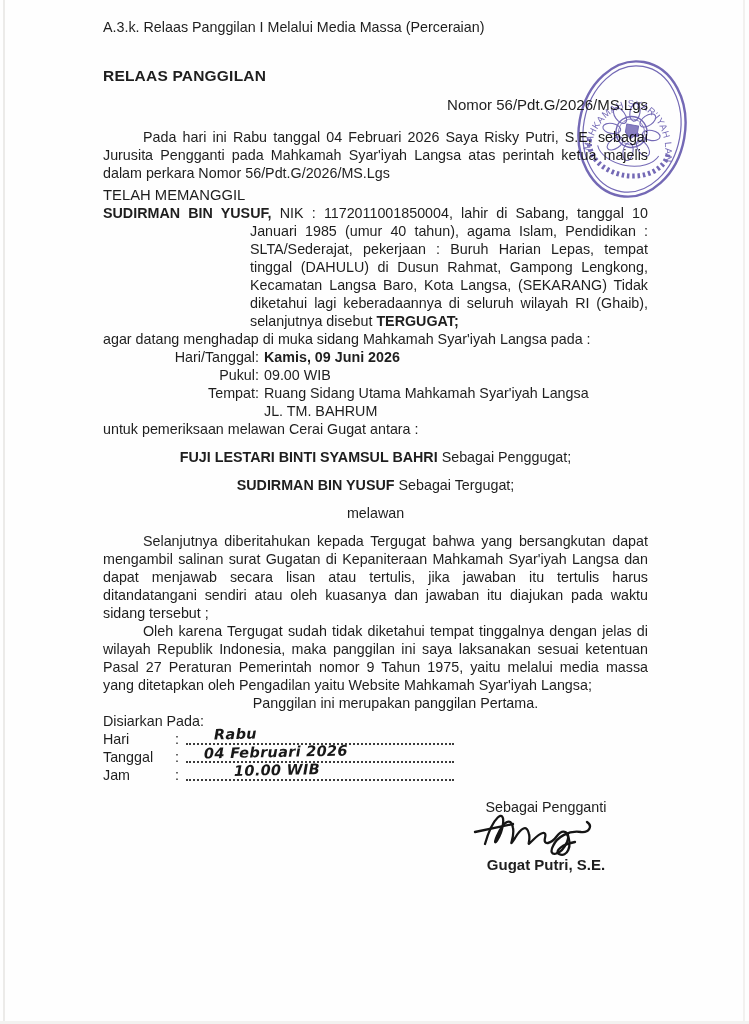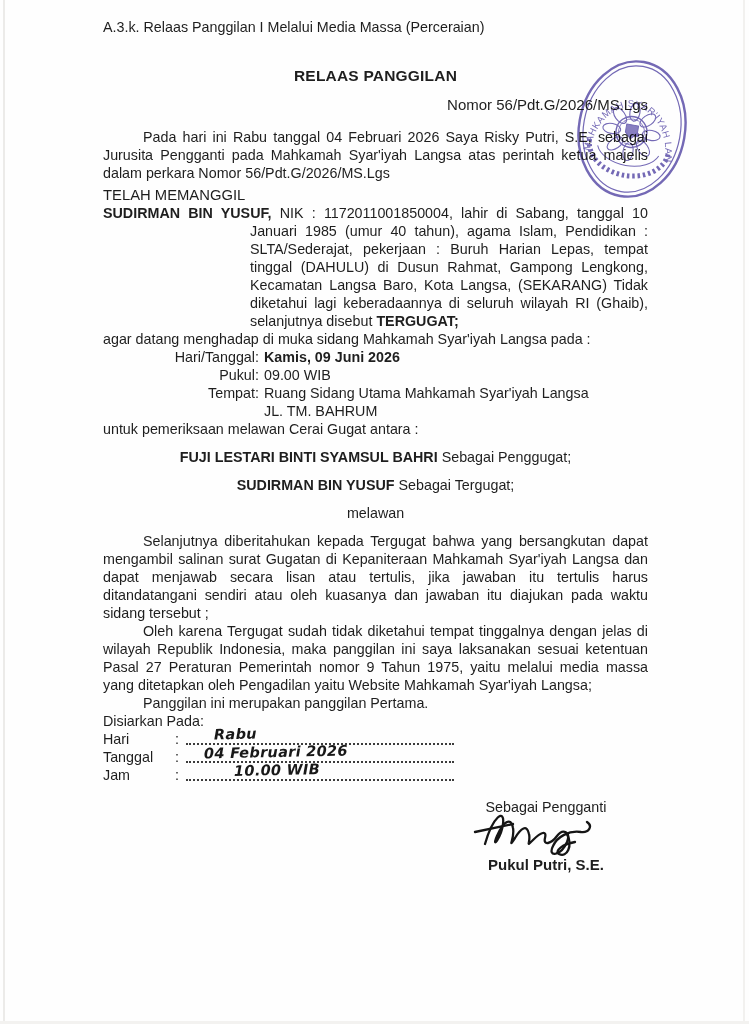--- a/index.html
+++ b/index.html
@@ -9,25 +9,25 @@
     font-family:"Liberation Sans", sans-serif; font-size:14.3px; line-height:18px;
     color:#1e1e1e; overflow:hidden;
   }
   .edge-left  { position:absolute; left:3px; top:0; width:2px; height:100%; background:#ecebe9; }
   .edge-right { position:absolute; right:4px; top:0; width:2px; height:100%; background:#f2f1ef; }
   .edge-bottom{ position:absolute; bottom:0; left:0; width:100%; height:3px; background:#f3f2f0; }
 
   .content { position:absolute; left:103px; top:18px; width:545px; }
 
   .doc-ref { margin-bottom:31px; }
-  .title { text-align:center; font-weight:bold; font-size:15.5px; margin-bottom:11px; letter-spacing:.2px; }
+  .title { font-weight:bold; font-size:15.5px; margin-bottom:11px; letter-spacing:.2px; }
   .case-number { text-align:right; font-size:15px; margin-bottom:14px; }
 
   p.para { text-align:justify; }
-  .first-indent { text-indent:40px; }
+  .first-indent { text-indent:40px;text-align:center; }
   .opening { margin-bottom:3px; }
   .center-heading { margin-top:4px; font-size:14.8px; }
   .hanging { padding-left:147px; text-indent:-147px; }
   b { font-weight:bold; }
 
   .sched-row { display:flex; }
   .sched-label { width:152px; flex:none;text-align:right; }
   .sched-colon { flex:none; margin-right:5px; }
 
   .center-line { text-align:center; margin:10px 0; }
@@ -127,21 +127,21 @@
 
     <div class="sign-block">
       <div class="sign-role">Sebagai Pengganti</div>
       <svg class="sign-svg" width="140" height="52" viewBox="0 0 140 52">
         <g fill="none" stroke="#151515" stroke-width="2.3" stroke-linecap="round" stroke-linejoin="round">
           <path d="M4,26 L42,18"></path>
           <path d="M14,38 C22,10 34,2 32,18 C30,32 20,44 26,30 C32,16 40,10 42,22 C44,32 36,44 44,32 C50,22 56,18 58,28 C60,36 54,42 62,34 C70,26 76,24 74,32 C72,40 80,38 86,30 C92,22 100,26 96,36 C90,50 76,52 82,40 C86,31 98,24 110,26 C118,27 122,20 116,16"></path>
           <path d="M96,28 C102,40 96,52 88,48 C83,45 92,38 104,36"></path>
         </g>
       </svg>
-      <div class="sign-name">Pukul Putri, S.E.</div>
+      <div class="sign-name">Gugat Putri, S.E.</div>
     </div>
 
   </div>
 
   <svg class="seal" width="114" height="146" viewBox="0 0 114 146">
     <g transform="rotate(10 57 73)" fill="none" stroke="#5b4ea9">
       <ellipse cx="57" cy="73" rx="53" ry="68" stroke-width="2.4"></ellipse>
       <ellipse cx="57" cy="73" rx="48.5" ry="63.5" stroke-width="1.2"></ellipse>
       <path id="seal-arc" d="M 19,102 A 38,51 0 1 1 95,102" stroke="none"></path>
       <text font-family="Liberation Sans, sans-serif" font-size="9.5" letter-spacing="0.5" fill="#5b4ea9" stroke="none">

